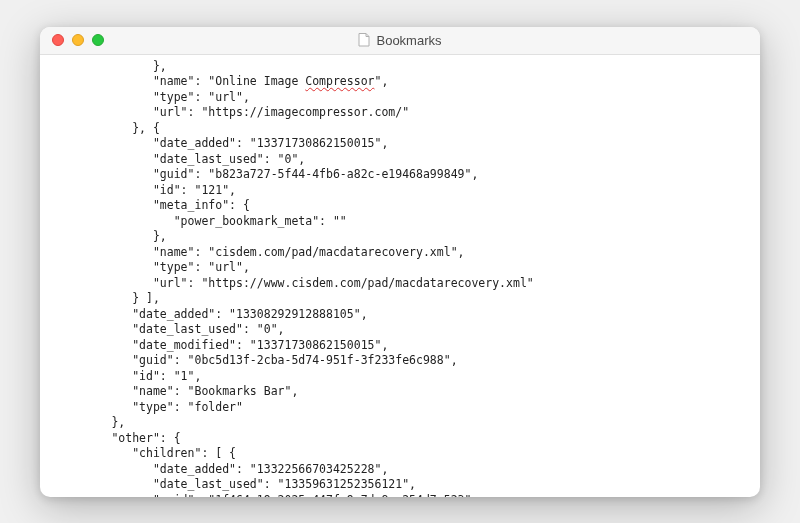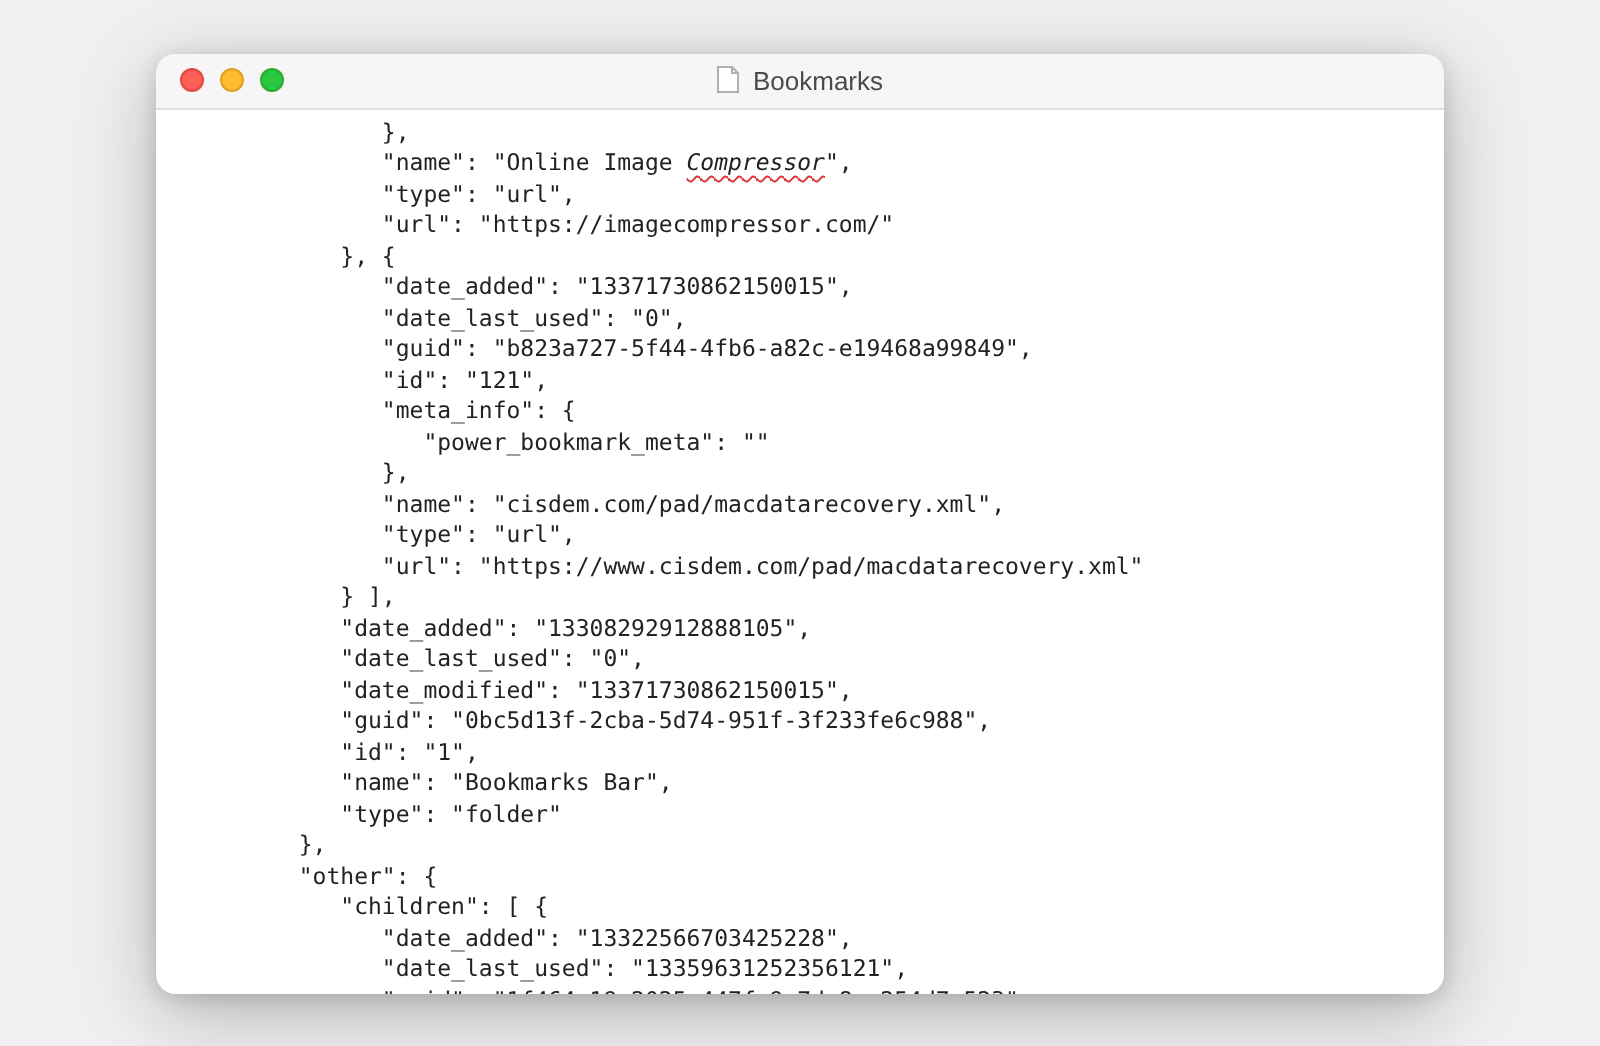--- a/index.html
+++ b/index.html
@@ -5,21 +5,21 @@
     * { margin: 0; padding: 0; box-sizing: border-box; }
     body {
       background: #f0f0f0;
       display: flex;
       align-items: center;
       justify-content: center;
       min-height: 523px;
       font-family: -apple-system, BlinkMacSystemFont, "Segoe UI", sans-serif;
     }
     .window {
-      width: 644px;
+      width: 720px;
       height: 470px;
       background: #ffffff;
       border-radius: 10px;
       box-shadow: 0 10px 40px rgba(0,0,0,0.25), 0 2px 10px rgba(0,0,0,0.15);
       overflow: hidden;
       display: flex;
       flex-direction: column;
       position: relative;
     }
     .titlebar {
@@ -73,21 +73,20 @@
       padding: 4px 10px 4px 16px;
       font-family: Menlo, Monaco, Consolas, monospace;
       font-size: 11.5px;
       line-height: 1.35;
       color: #222;
       white-space: pre;
     }
     .spelling-wave {
       text-decoration: underline wavy #d33 1px;
       text-underline-offset: 2px;
-      font-style: italic;
     }
     
     .content::-webkit-scrollbar { width: 14px; }
     .content::-webkit-scrollbar-track { background: transparent; }
     .content::-webkit-scrollbar-thumb {
       background: #c4c4c4;
       border-radius: 10px;
       border: 3px solid #ffffff;
     }
     .line { display: block; }

